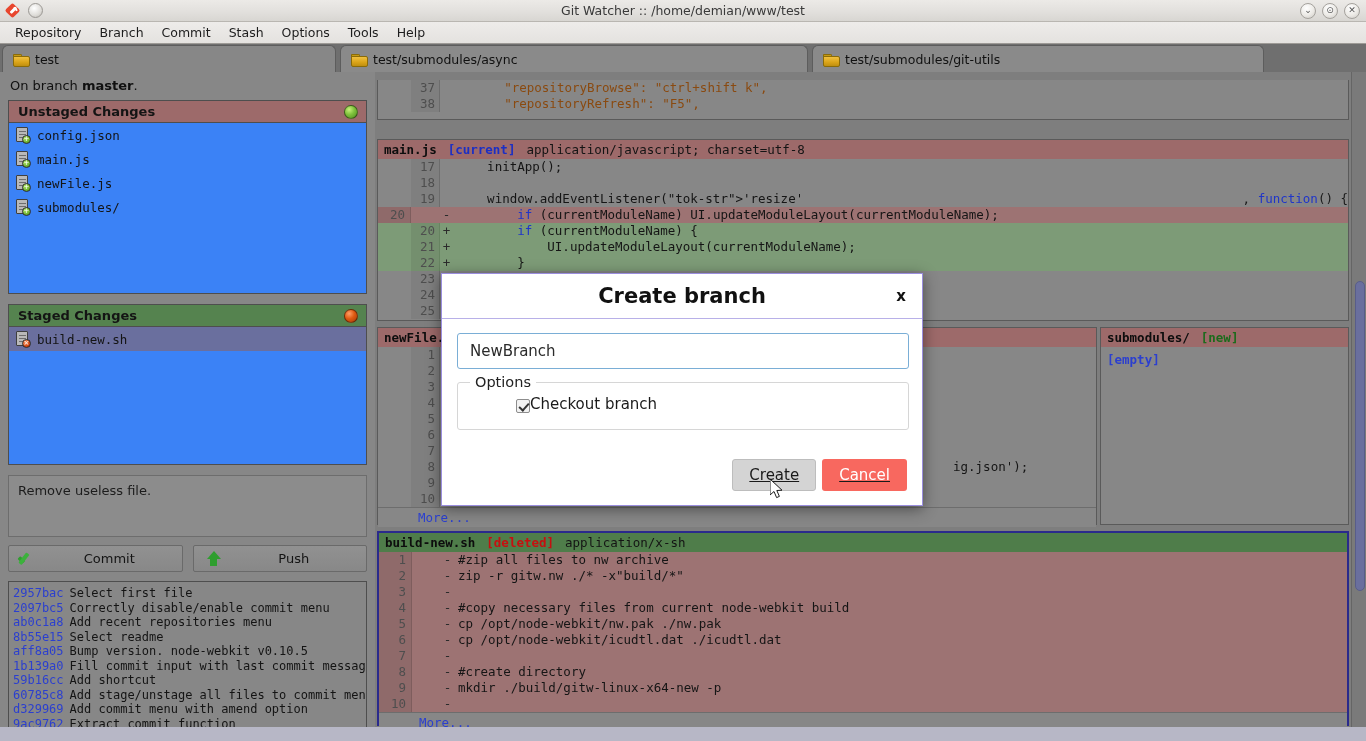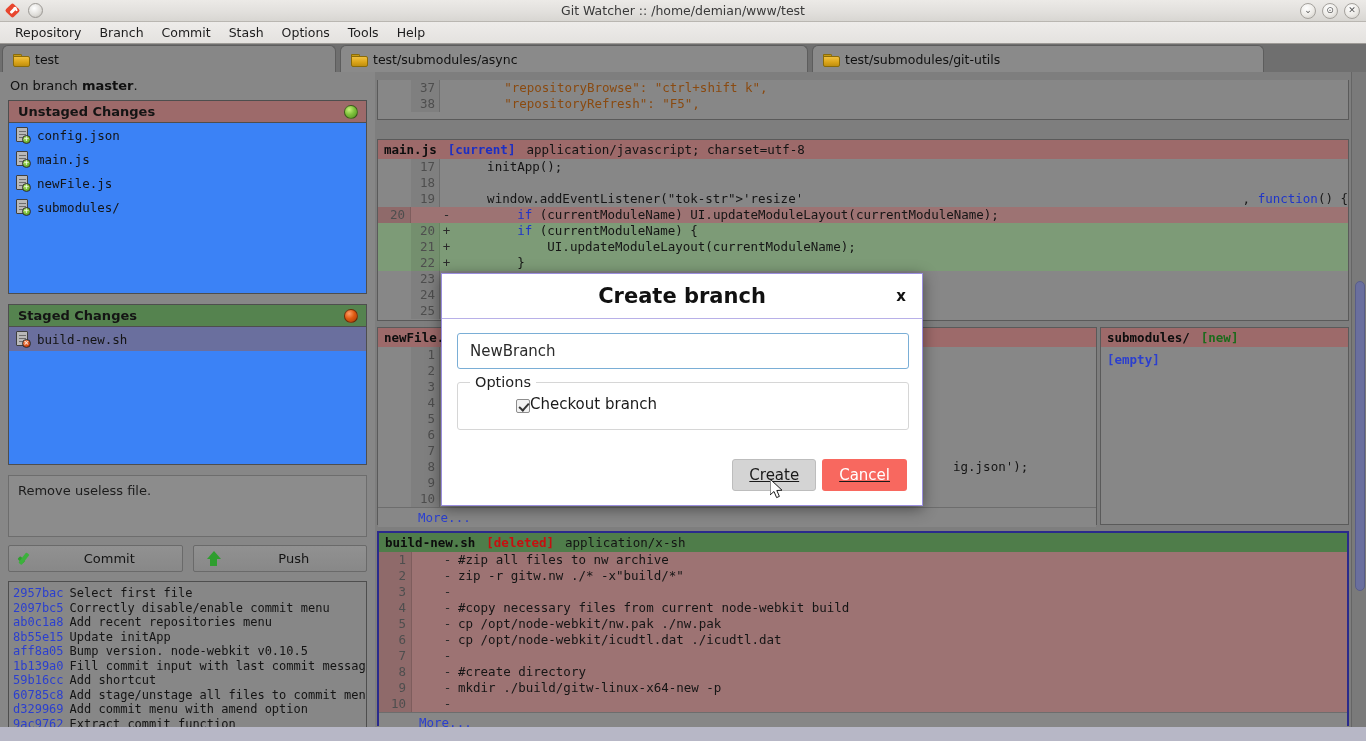--- a/index.html
+++ b/index.html
@@ -444,21 +444,21 @@
           <span class="arrow-icon"></span>
           <span class="lbl">Push</span>
         </div>
       </div>
     </div>
 
     <div class="loglist" id="loglist">
         <div class="logrow"><span class="sha">2957bac</span><span>Select first file</span></div>
         <div class="logrow"><span class="sha">2097bc5</span><span>Correctly disable/enable commit menu</span></div>
         <div class="logrow"><span class="sha">ab0c1a8</span><span>Add recent repositories menu</span></div>
-        <div class="logrow"><span class="sha">8b55e15</span><span>Update initApp</span></div>
+        <div class="logrow"><span class="sha">8b55e15</span><span>Select readme</span></div>
         <div class="logrow"><span class="sha">aff8a05</span><span>Bump version. node-webkit v0.10.5</span></div>
         <div class="logrow"><span class="sha">1b139a0</span><span>Fill commit input with last commit message</span></div>
         <div class="logrow"><span class="sha">59b16cc</span><span>Add shortcut</span></div>
         <div class="logrow"><span class="sha">60785c8</span><span>Add stage/unstage all files to commit menu</span></div>
         <div class="logrow"><span class="sha">d329969</span><span>Add commit menu with amend option</span></div>
         <div class="logrow"><span class="sha">9ac9762</span><span>Extract commit function</span></div>
       </div>
   </div>
 
   <div class="diffarea">

